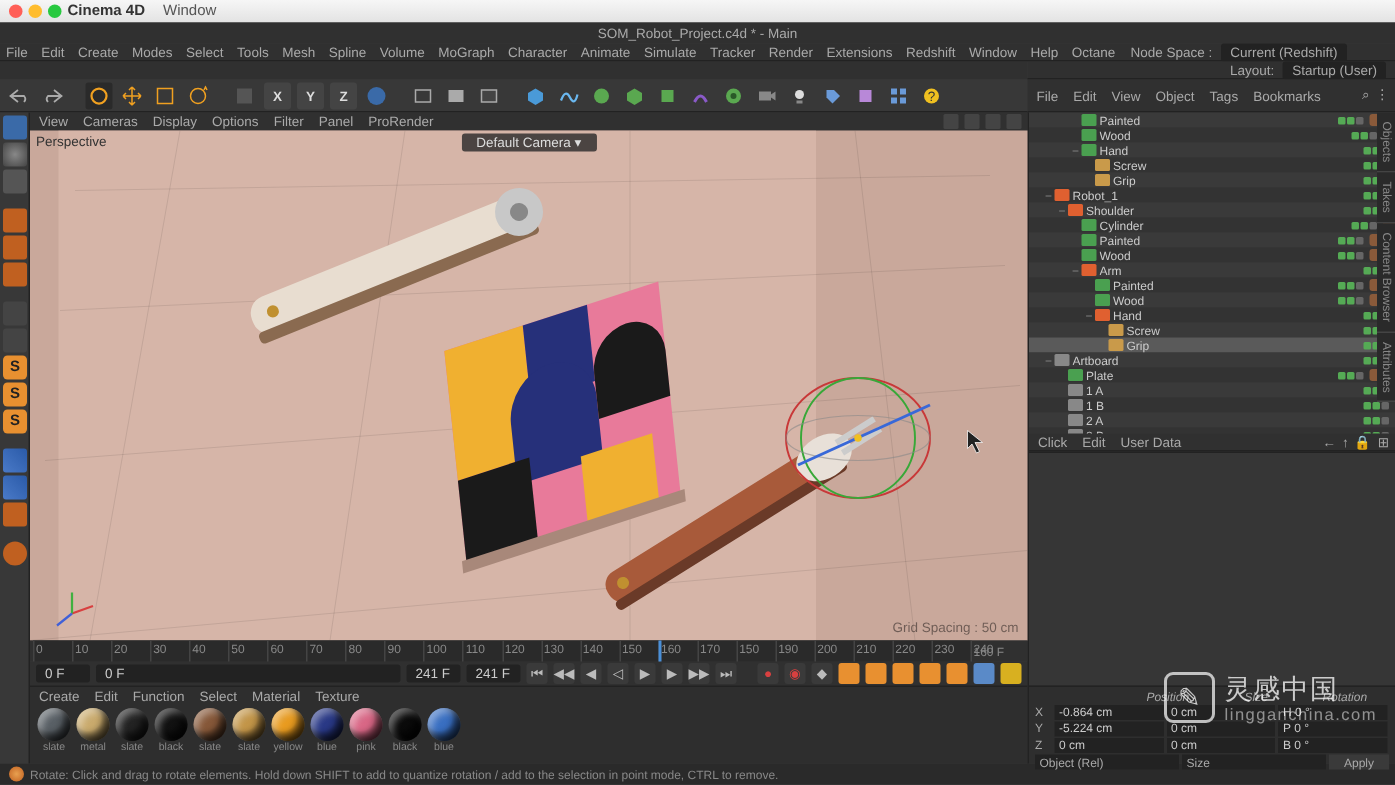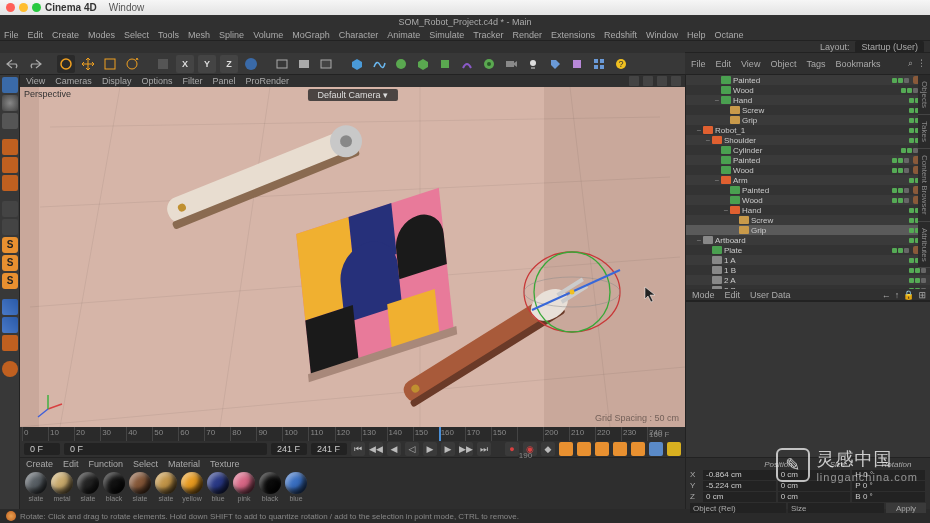--- a/index.html
+++ b/index.html
@@ -154,20 +154,24 @@
       <span>Animate</span>
       <span>Simulate</span>
       <span>Tracker</span>
       <span>Render</span>
       <span>Extensions</span>
       <span>Redshift</span>
       <span>Window</span>
       <span>Help</span>
       <span>Octane</span>
     </div>
+  <div class="top-right" style="width:245px">
+    <span>Node Space :</span>
+    <span class="field">Current (Redshift)</span>
+  </div>
 </div>
 <div class="row2">
   <div style="flex:1;background:#303030"></div>
   <div class="top-right" style="width:245px">
     <span style="margin-left:auto">Layout:</span>
     <span class="field">Startup (User)</span>
   </div>
 </div>
 
 <div class="row3">
@@ -461,21 +465,21 @@
           <div class="tl-num" style="left: calc(58.3333% + 2px);">140</div>
           <div class="tl-tick" style="left: 62.5%;"></div>
           <div class="tl-num" style="left: calc(62.5% + 2px);">150</div>
           <div class="tl-tick" style="left: 66.6667%;"></div>
           <div class="tl-num" style="left: calc(66.6667% + 2px);">160</div>
           <div class="tl-tick" style="left: 70.8333%;"></div>
           <div class="tl-num" style="left: calc(70.8333% + 2px);">170</div>
           <div class="tl-tick" style="left: 75%;"></div>
           <div class="tl-num" style="left: calc(75% + 2px);">150</div>
           <div class="tl-tick" style="left: 79.1667%;"></div>
-          <div class="tl-num" style="left: calc(79.1667% + 2px); margin-top: 23px;">190</div>
+          <div class="tl-num" style="left: calc(79.1667% + 2px);">190</div>
           <div class="tl-tick" style="left: 83.3333%;"></div>
           <div class="tl-num" style="left: calc(83.3333% + 2px);">200</div>
           <div class="tl-tick" style="left: 87.5%;"></div>
           <div class="tl-num" style="left: calc(87.5% + 2px);">210</div>
           <div class="tl-tick" style="left: 91.6667%;"></div>
           <div class="tl-num" style="left: calc(91.6667% + 2px);">220</div>
           <div class="tl-tick" style="left: 95.8333%;"></div>
           <div class="tl-num" style="left: calc(95.8333% + 2px);">230</div>
           <div class="tl-tick" style="left: 100%;"></div>
           <div class="tl-num" style="left: calc(100% + 2px);">240</div>
@@ -851,21 +855,21 @@
           <span class="tree-name">2 B</span>
           <span class="tree-dots">
             <span class="dot g"></span>
             <span class="dot g"></span>
             <span class="dot gr"></span>
           </span>
           <span class="tree-tags"></span>
         </div>
       </div>
     <div class="attr-menu" id="attr-tabs">
-      <span>Mode</span>
+      <span>Click</span>
         <span>Edit</span>
         <span>User Data</span>
         <div class="panel-icons">
         <span>←</span>
         <span>↑</span>
         <span style="font-size:9px">🔒</span>
         <span>⊞</span>
       </div>
     </div>
     <div class="attr-panel"></div>

